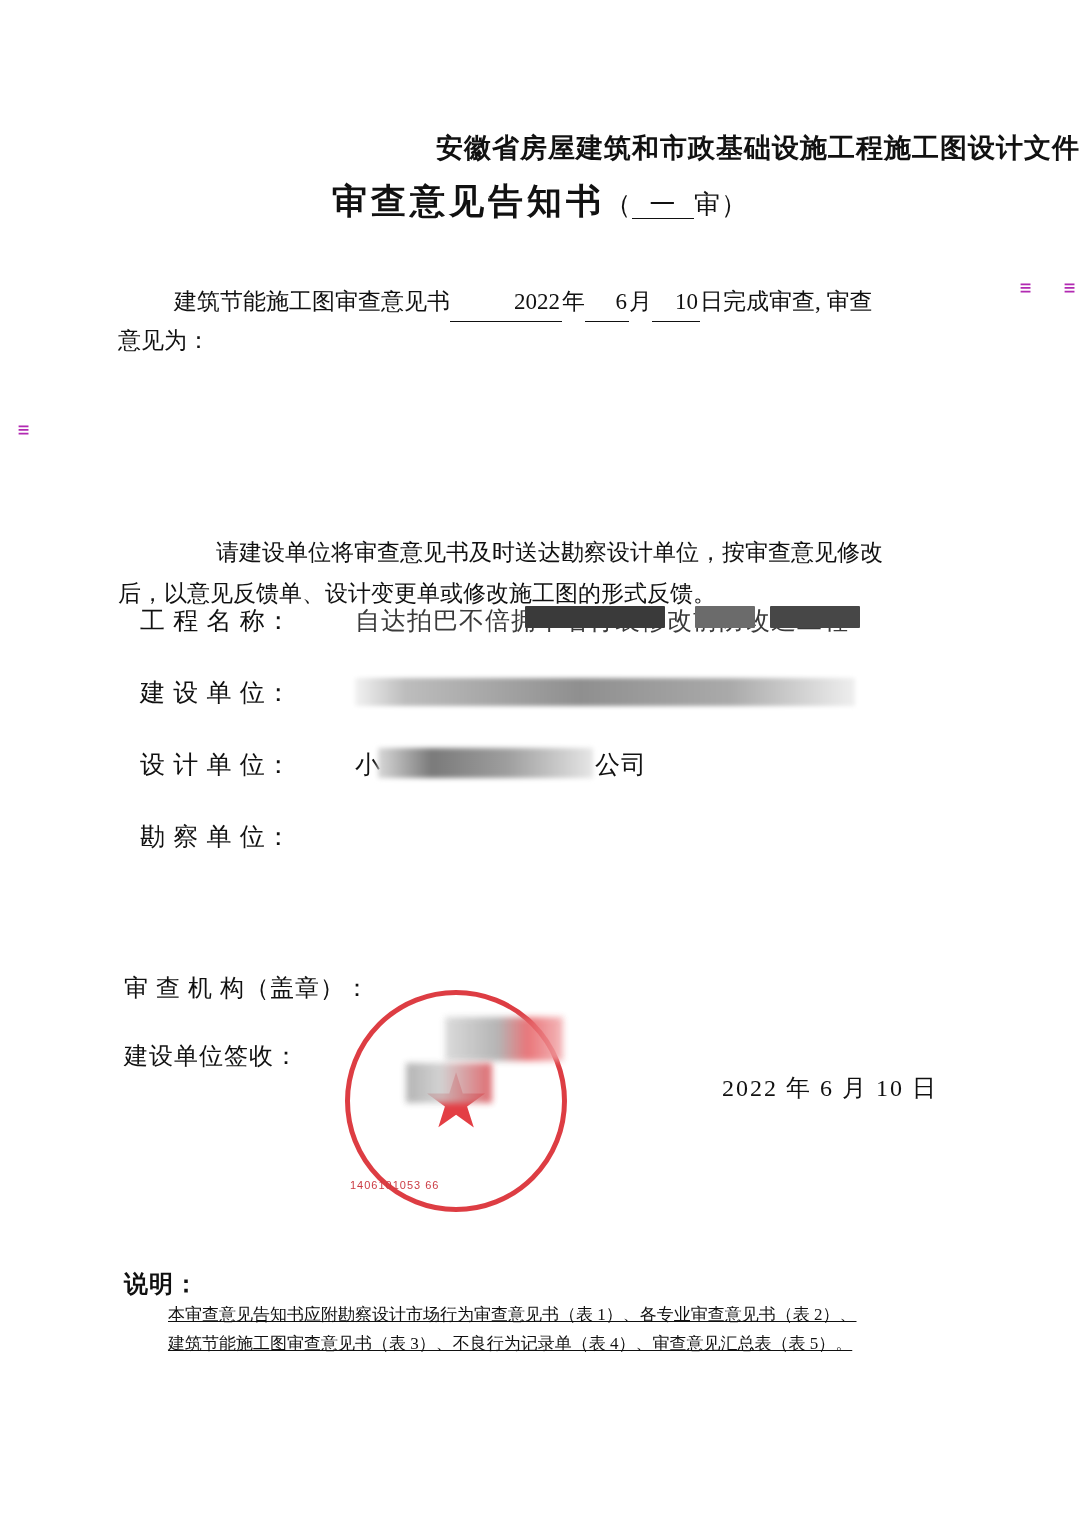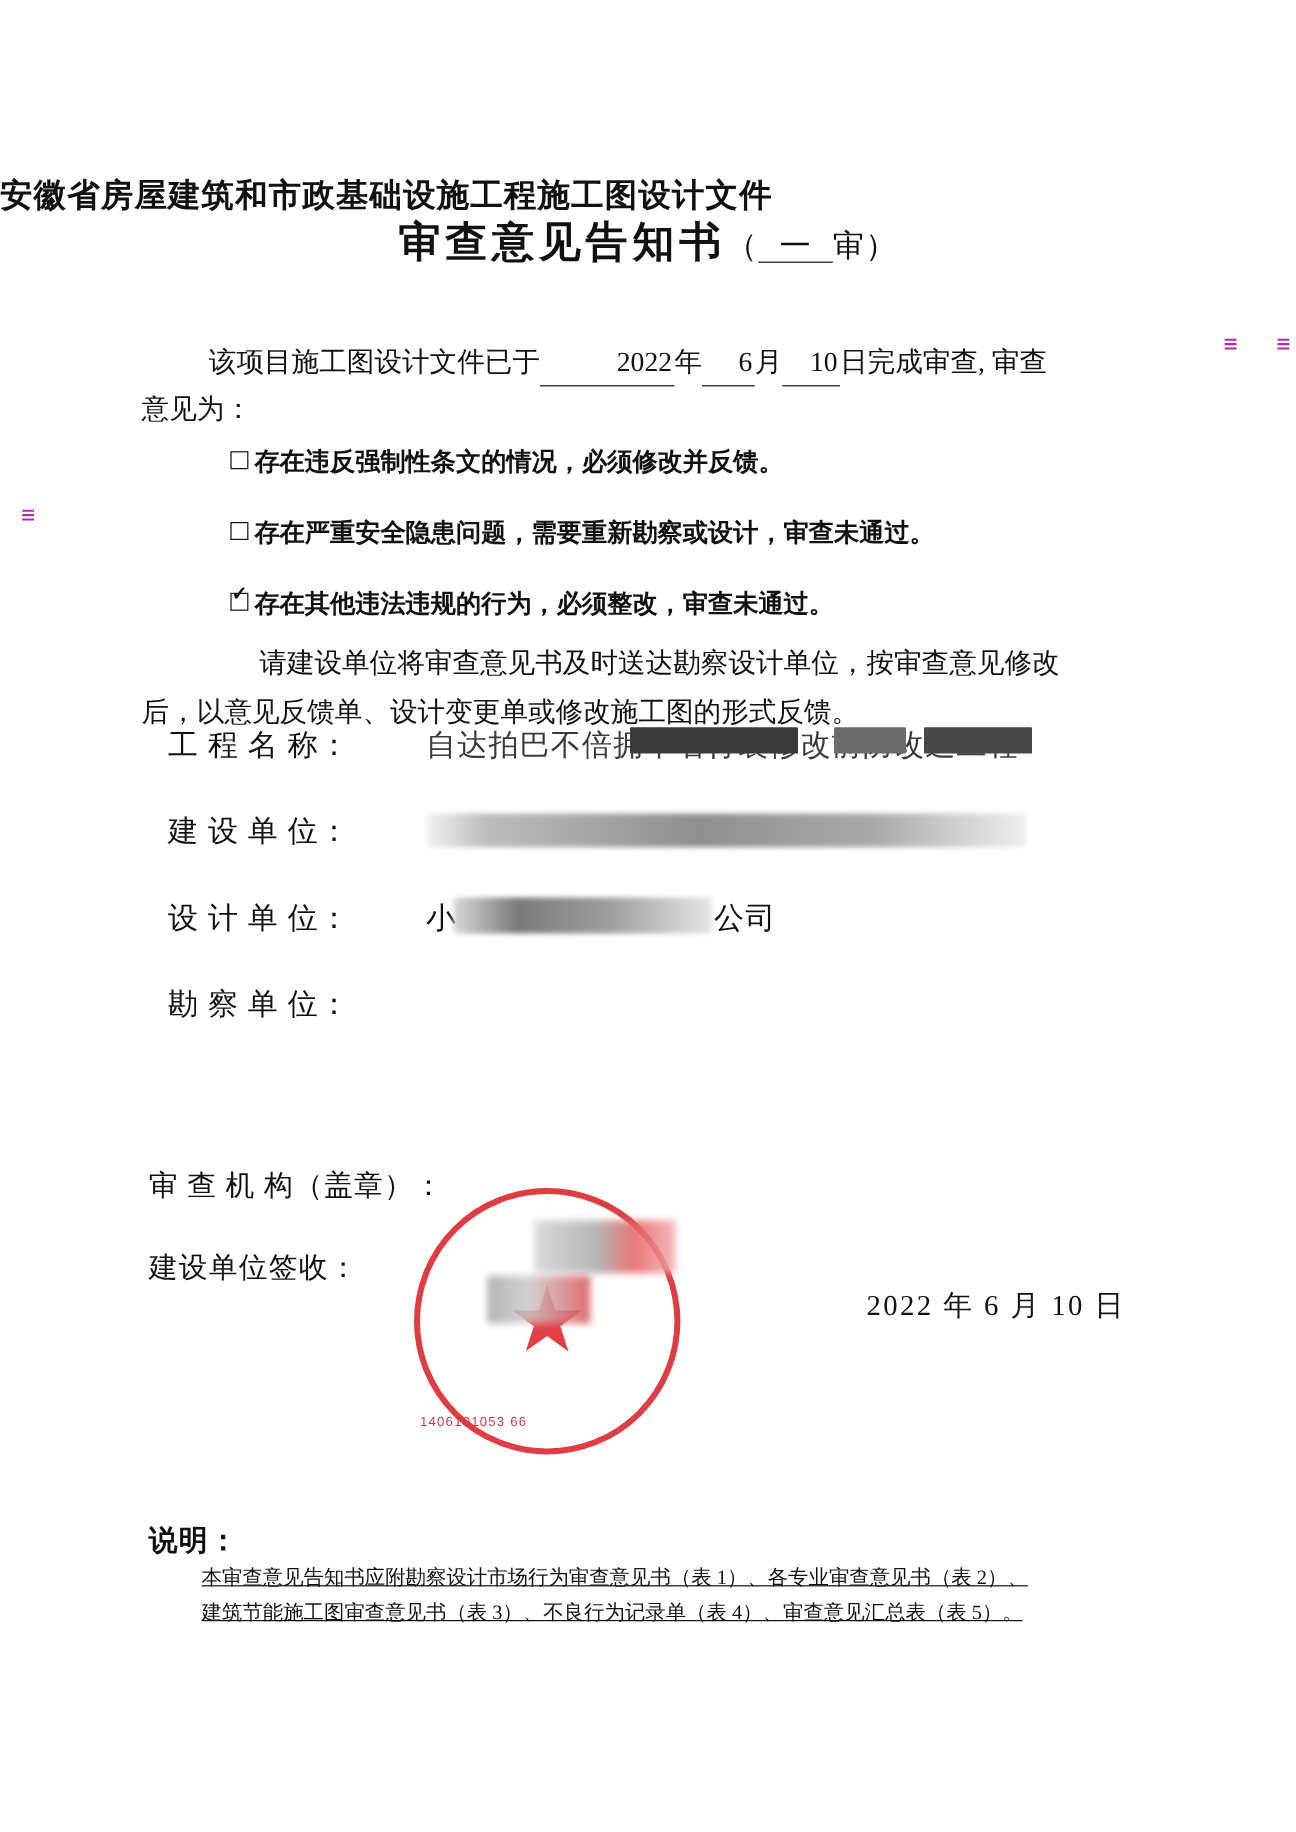--- a/index.html
+++ b/index.html
@@ -21,25 +21,24 @@
     left: 0; top: 0;
     width: 1080px;
     height: 1527px;
   }
 
   
   .title-line1 {
     position: absolute;
     left: 0; top: 130px;
     width: 1080px;
-    text-align: left;
+    text-align: right;
     font-size: 27px;
     letter-spacing: 1px;
     font-weight: 600;
-    margin-top: 15px;
   }
   .title-line2 {
     position: absolute;
     left: 0; top: 178px;
     width: 1080px;
     text-align: center;
     white-space: nowrap;
   }
   .title-main {
     font-size: 35px;
@@ -254,38 +253,24 @@
   <div class="edge-mark" style="left:1064px; top:286px;">☰</div>
   <div class="edge-mark" style="left:18px; top:428px;">☰</div>
 
   <div class="title-line1">安徽省房屋建筑和市政基础设施工程施工图设计文件</div>
 
   <div class="title-line2">
     <span class="title-main">审查意见告知书</span><span class="title-paren">（</span><span class="title-paren blank-underline">一</span><span class="title-paren">审）</span>
   </div>
 
   <div class="intro">
-    <span class="indent"></span><span>该项目施工图设计文件已于</span><span class="u-date u-year">2022</span><span>年</span><span class="u-date u-month">6</span><span>月</span><span class="u-date u-day">10</span><span>日完成审查</span><span>, 审查</span><br>
+    <span class="indent"></span><span>建筑节能施工图审查意见书</span><span class="u-date u-year">2022</span><span>年</span><span class="u-date u-month">6</span><span>月</span><span class="u-date u-day">10</span><span>日完成审查</span><span>, 审查</span><br>
     <span>意见为：</span>
   </div>
 
-  <div class="options">
-    <div class="opt-row">
-      <span class="checkbox"></span>
-      <span>存在违反强制性条文的情况，必须修改并反馈。</span>
-    </div>
-    <div class="opt-row">
-      <span class="checkbox"></span>
-      <span>存在严重安全隐患问题，需要重新勘察或设计，审查未通过。</span>
-    </div>
-    <div class="opt-row">
-      <span class="checkbox checked"></span>
-      <span>存在其他违法违规的行为，必须整改，审查未通过。</span>
-    </div>
-  </div>
 
   <div class="request">
     <span class="indent"></span><span>请建设单位将审查意见书及时送达勘察设计单位，按审查意见修改</span><br>
     <span>后，以意见反馈单、设计变更单或修改施工图的形式反馈。</span>
   </div>
 
   <div class="fields">
 
     <div class="field-row">
       <span class="field-label">工 程 名 称：</span>

